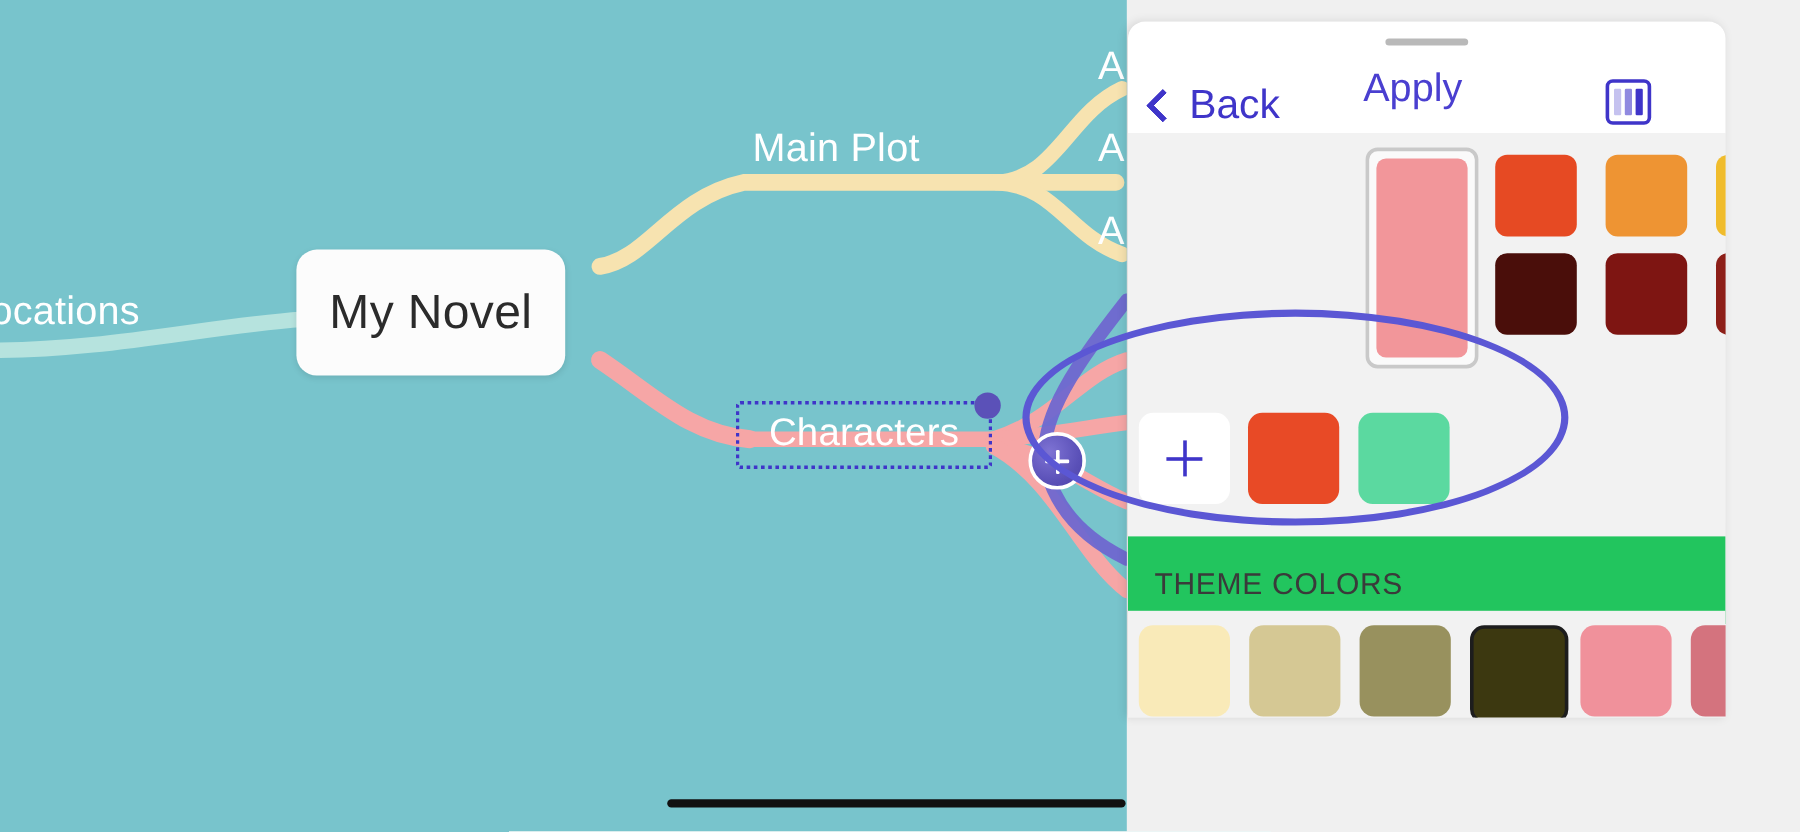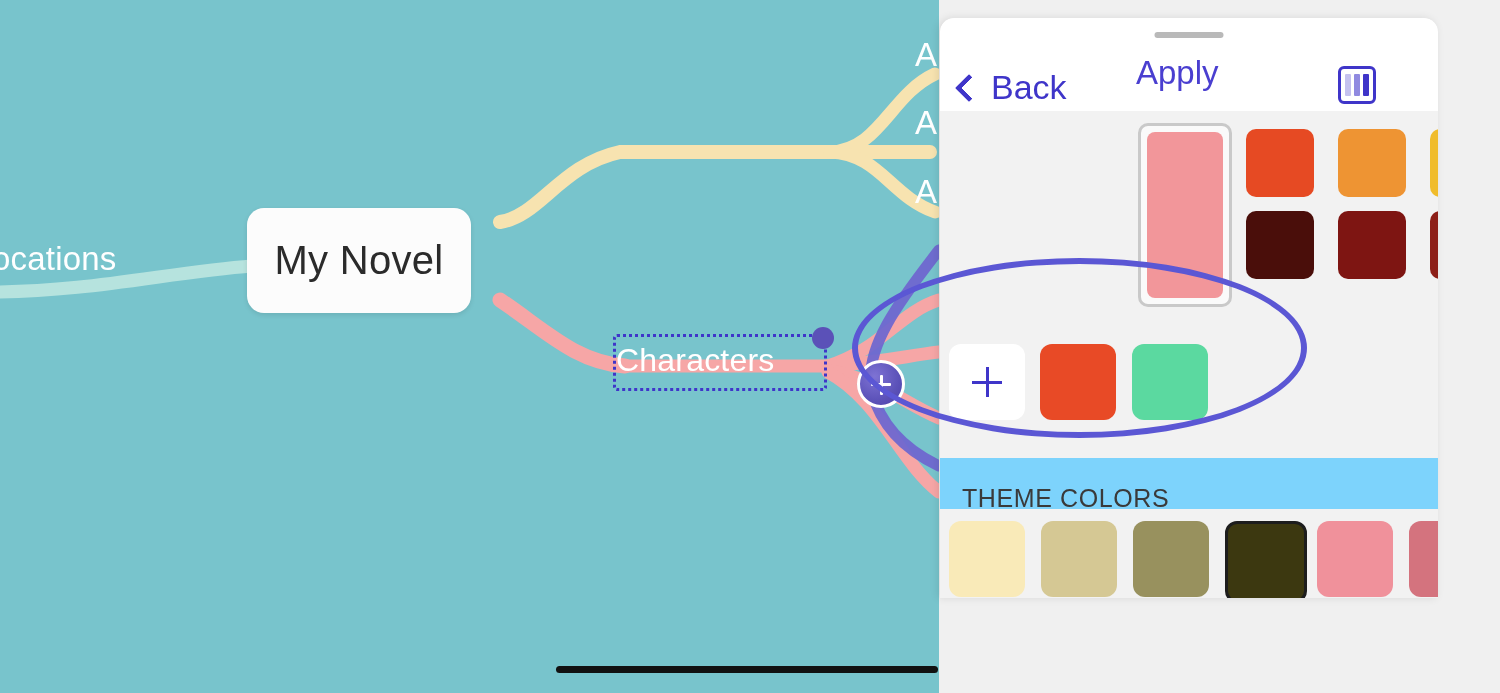--- a/index.html
+++ b/index.html
@@ -68,21 +68,21 @@
   #node-characters {
     position: absolute;
     left: 613px; top: 334px;
     width: 214px; height: 57px;
     box-sizing: border-box;
     border: 3px dotted #3f35c9;
     border-radius: 4px;
     background: transparent;
     display: flex;
     align-items: center;
-    justify-content: flex-start;
+    justify-content: center;
   }
   #node-characters-label {
     color: #ffffff;
     font-size: 32px;
     letter-spacing: 0.2px;
     position: relative;
     top: -2px;
   }
   #node-handle {
     position: absolute;
@@ -279,24 +279,24 @@
     background: #3f35c9;
   }
   #add-color-plus::before { left: 0; top: 13.5px; width: 30px; height: 3px; }
   #add-color-plus::after  { left: 13.5px; top: 0; width: 3px; height: 30px; }
   #custom-sw-1 { left: 100px; }
   #custom-sw-2 { left: 192px; }
 
   
   #theme-header {
     position: absolute;
-    left: 0; top: 440px;
+    left: 0; top: 429px;
     width: 100%;
     height: 73px;
-    background: #7dd3fc;
+    background: #22c55e;
   }
   #theme-header-label {
     position: absolute;
     left: 22px; top: 26px;
     color: #3a3a3a;
     font-size: 25px;
     letter-spacing: 0.6px;
   }
   #theme-row {
     position: absolute;
@@ -351,20 +351,21 @@
 
       <path d="M 828 366 C 880 350, 900 312, 939 300" stroke="#f6a6a6" stroke-width="13" fill="none" stroke-linecap="round"></path>
       <path d="M 828 366 C 885 362, 905 356, 939 352" stroke="#f6a6a6" stroke-width="13" fill="none" stroke-linecap="round"></path>
       <path d="M 828 370 C 885 382, 905 404, 939 418" stroke="#f6a6a6" stroke-width="13" fill="none" stroke-linecap="round"></path>
       <path d="M 828 372 C 880 400, 900 462, 939 492" stroke="#f6a6a6" stroke-width="13" fill="none" stroke-linecap="round"></path>
 
       <path d="M 939 250 C 900 300, 862 350, 872 392 C 882 430, 910 452, 939 466" stroke="#6f67cf" stroke-width="11" fill="none" stroke-linecap="round" opacity="0.95"></path>
     </svg>
 
     <div class="branch-label" id="label-locations">ocations</div>
+    <div class="branch-label" id="label-mainplot">Main Plot</div>
     <div class="branch-label" id="label-act1">A</div>
     <div class="branch-label" id="label-act2">A</div>
     <div class="branch-label" id="label-act3">A</div>
 
     <div id="node-root">
       <span id="node-root-label">My Novel</span>
     </div>
 
     <div id="node-characters">
       <span id="node-characters-label">Characters</span>

